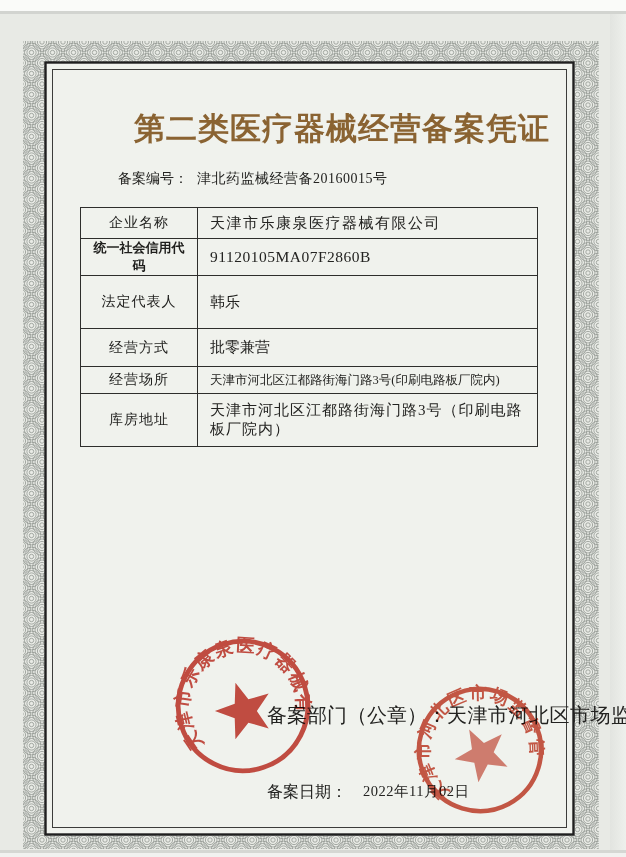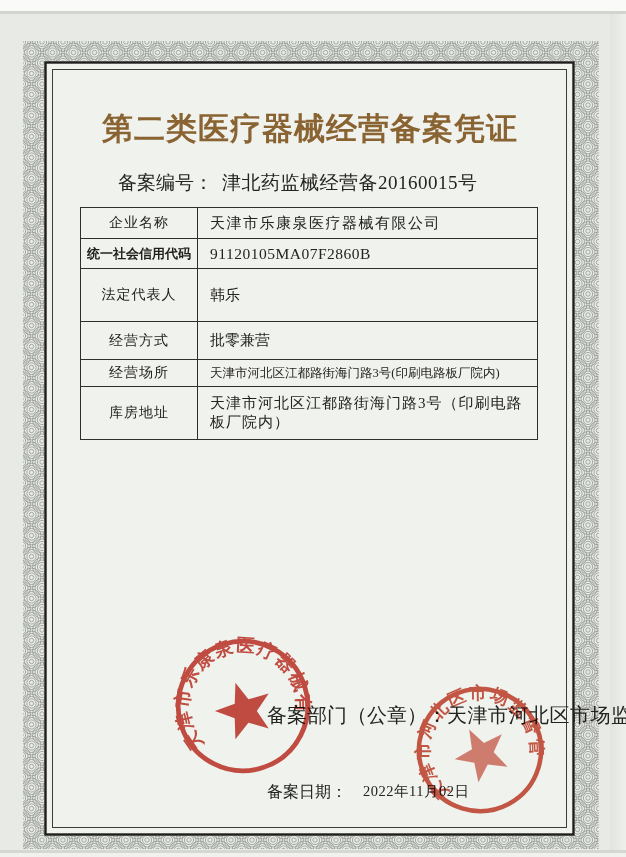--- a/index.html
+++ b/index.html
@@ -16,30 +16,31 @@
   .strip.bottom-line{top:850px;height:3px;background:#d5d7d3;}
   .strip.bottom-white{top:853px;height:4px;background:#f1f2f0;}
   .rightshade{position:absolute;top:14px;right:0;width:16px;height:836px;
     background:linear-gradient(to right,#e2e4e0,#eef0ec);}
   svg.frame{position:absolute;left:0;top:0;pointer-events:none;}
 
   .title{
     position:absolute;left:45px;top:108px;width:530px;margin:0;
     text-align:center;font-size:31px;font-weight:bold;letter-spacing:1px;
     color:#8a6332;
+    padding-left:32px;
   }
-  .record-line{position:absolute;left:118px;top:170px;font-size:19px;white-space:nowrap;}
+  .record-line{position:absolute;left:118px;top:170px;font-size:14px;white-space:nowrap;}
   .record-line .val{margin-left:9px;letter-spacing:0.5px;}
 
   table.info{
     position:absolute;left:80px;top:207px;width:457px;
     border-collapse:collapse;table-layout:fixed;
   }
   table.info td{border:1px solid #2e2e2c;vertical-align:middle;overflow:hidden;}
-  td.lbl{text-align:center;font-size:14px;letter-spacing:1px;padding:0 2px;color:#1e1e1c;margin-left:6px;}
+  td.lbl{text-align:center;font-size:14px;letter-spacing:1px;padding:0 8px;color:#1e1e1c;margin-left:6px;}
   td.val{padding:0 8px 0 12px;font-size:15px;}
   tr:nth-child(1){height:31px;} tr:nth-child(1) td.val{letter-spacing:1.5px;}
   tr:nth-child(2){height:30px;} tr:nth-child(2) td.lbl{font-size:13px;letter-spacing:0;font-weight:bold;}
                                 tr:nth-child(2) td.val{font-size:15.5px;letter-spacing:0.5px;}
   tr:nth-child(3){height:53px;}
   tr:nth-child(4){height:38px;}
   tr:nth-child(5){height:27px;} tr:nth-child(5) td.val{font-size:12.5px;}
   tr:nth-child(6){height:53px;} tr:nth-child(6) td.val{letter-spacing:1px;}
   tr:nth-child(7){height:30px;} tr:nth-child(7) td.val{font-size:11px;}
   tr:nth-child(8){height:65px;} tr:nth-child(8) td.val{font-size:14.5px;line-height:21px;}

